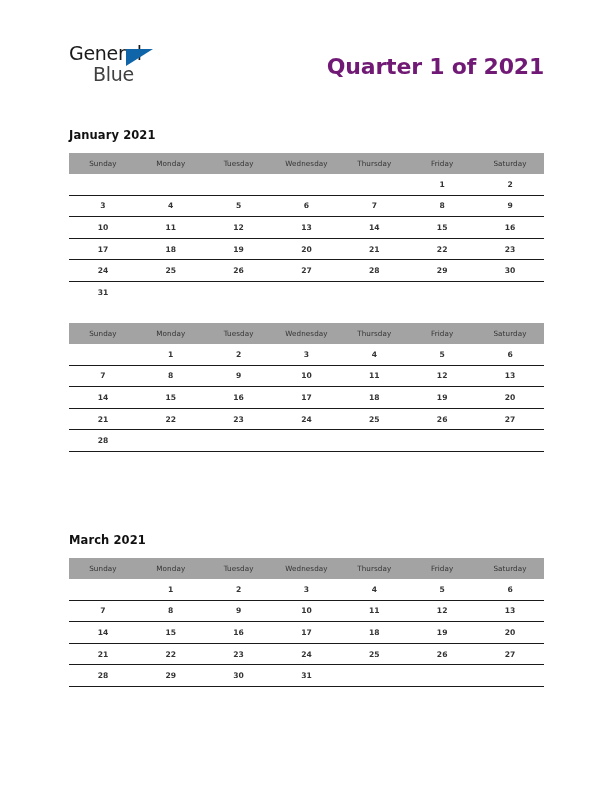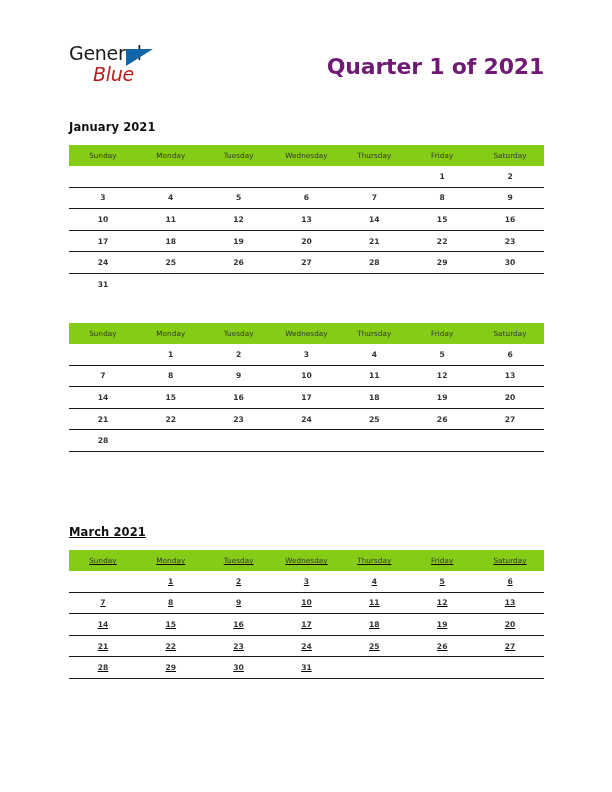--- a/index.html
+++ b/index.html
@@ -50,24 +50,23 @@
     font-family: "DejaVu Sans", "Liberation Sans", sans-serif;
     line-height: 1;
   }
   .logo-blue {
     position: absolute;
     left: 24px;
     top: 21px;
     font-size: 19px;
     font-weight: normal;
     letter-spacing: -0.3px;
-    color: #b91c1c;
+    color: #404040;
     font-family: "DejaVu Sans", "Liberation Sans", sans-serif;
     line-height: 1;
-    font-style: italic;
   }
   .logo-flag {
     position: absolute;
     left: 57px;
     top: 5px;
     width: 0;
     height: 0;
     border-left: 27px solid #1065a8;
     border-bottom: 17px solid transparent;
   }
@@ -84,38 +83,38 @@
   }
 
   
   .month-block {
     position: absolute;
     left: 69px;
     width: 475px;
   }
   #month-0 { top: 120px; }
   #month-1 { top: 323px; }
-  #month-2 { top: 525px; text-decoration: underline; }
+  #month-2 { top: 525px; }
 
   .month-title {
     font-size: 11.5px;
     font-weight: bold;
     color: #111111;
-    margin: 0 0 11px 0;
+    margin: 8px 0 11px 0;
     letter-spacing: 0.1px;
   }
 
   table.cal {
     border-collapse: collapse;
     width: 475px;
     table-layout: fixed;
   }
 
   table.cal th {
-    background: #84cc16;
+    background: #a3a3a3;
     font-size: 7.2px;
     font-weight: normal;
     color: #333333;
     text-align: center;
     padding: 6px 0 6px 0;
     border: none;
     letter-spacing: 0.1px;
   }
 
   table.cal td {

